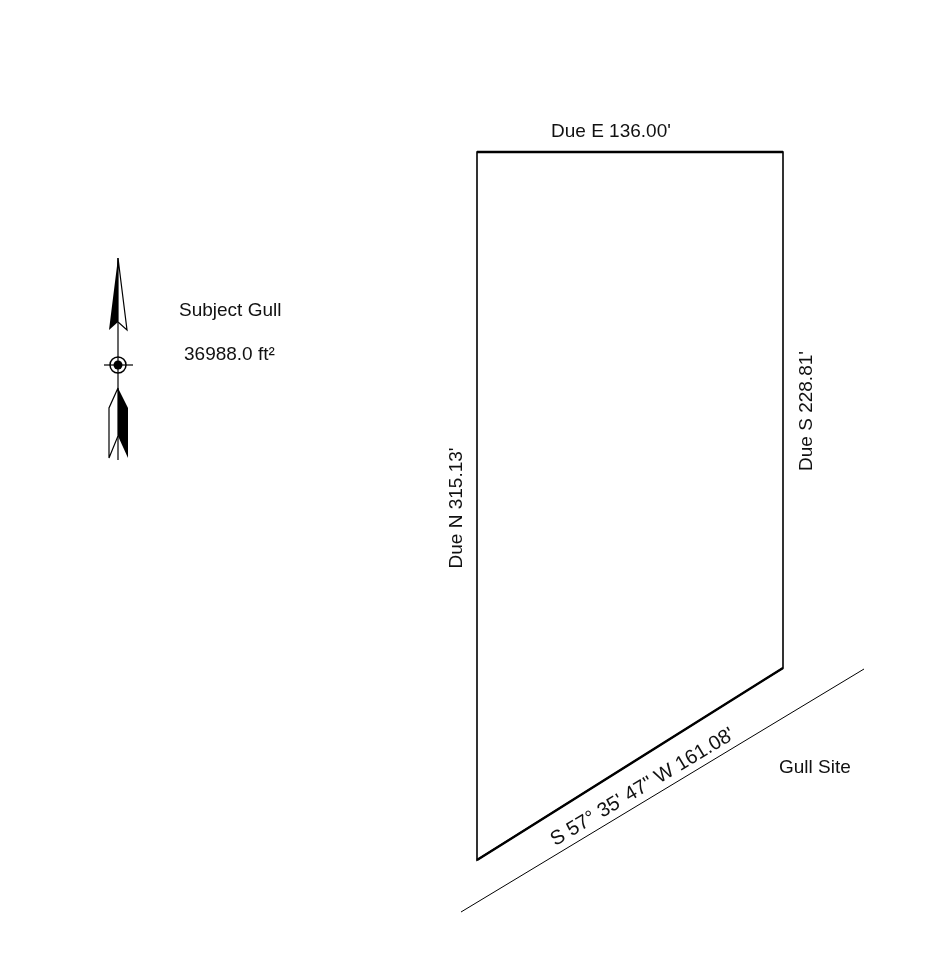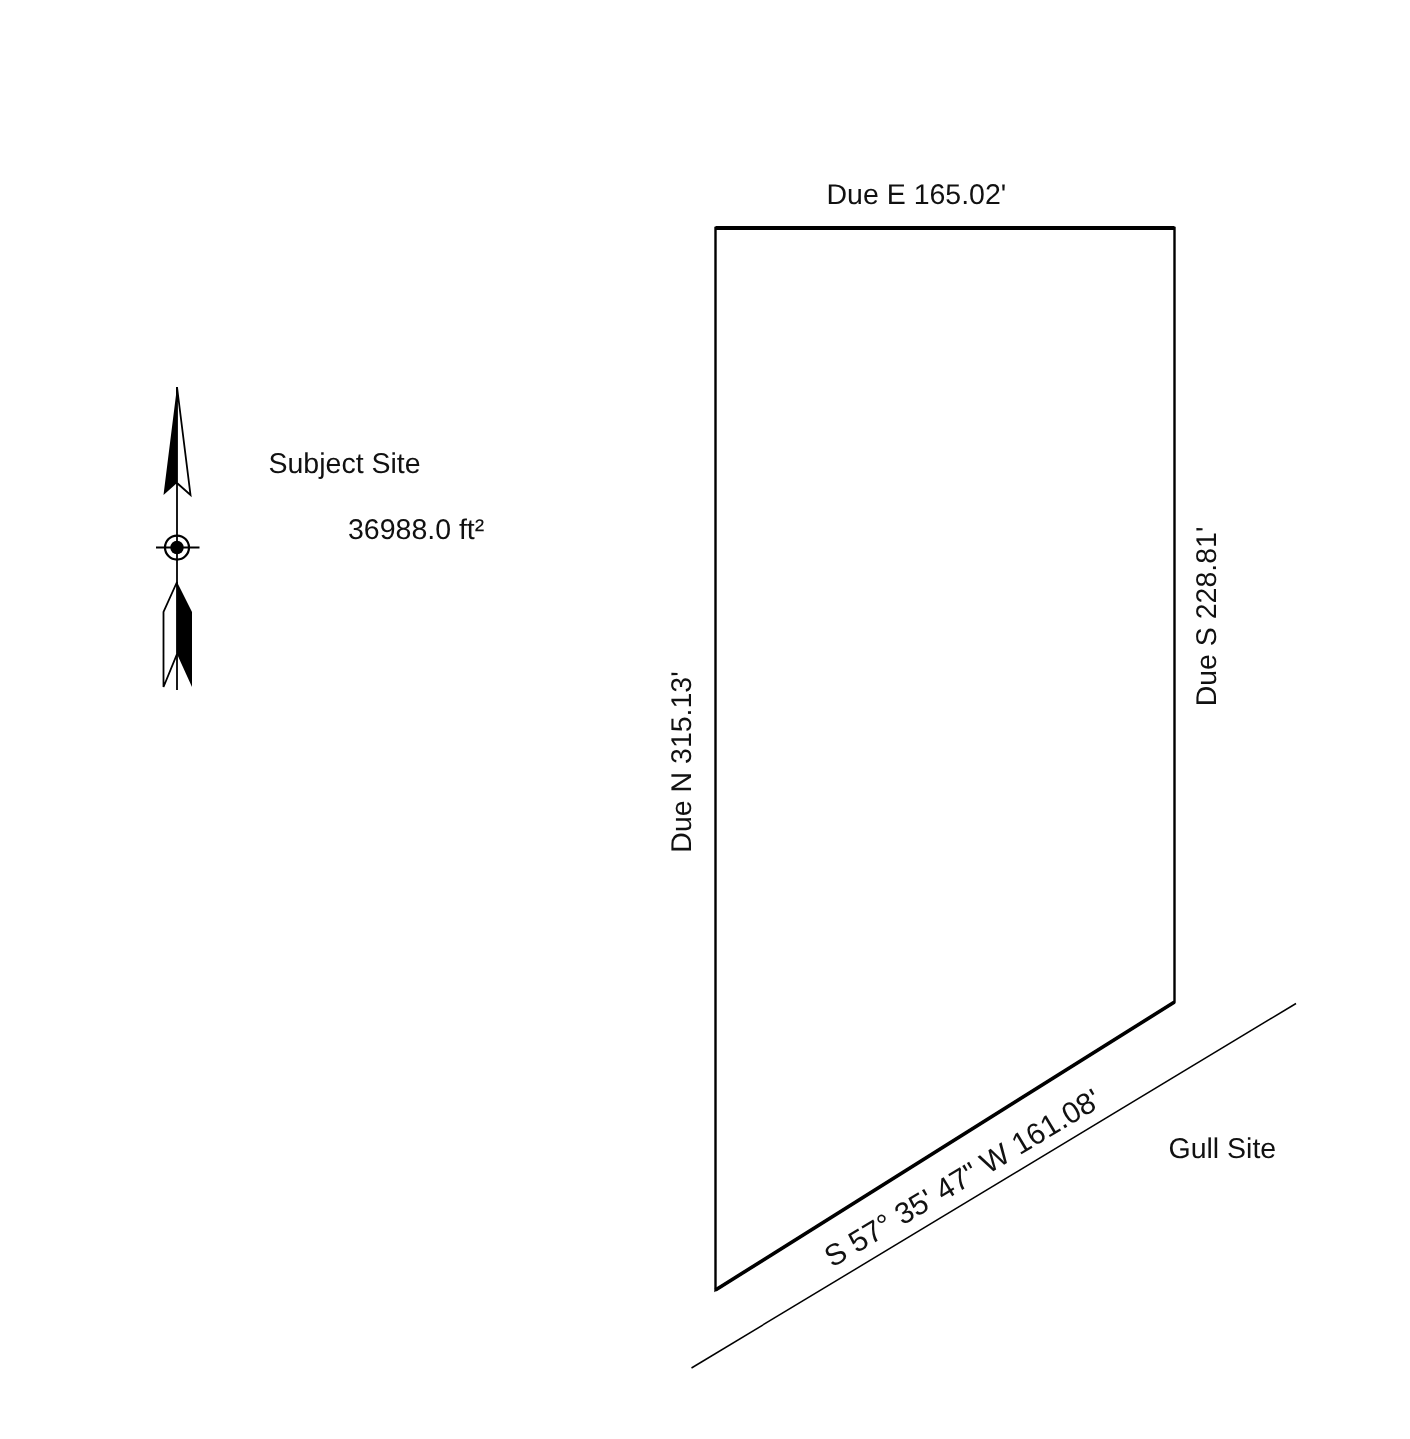--- a/index.html
+++ b/index.html
@@ -1,21 +1,21 @@
 <!DOCTYPE html>
 <html><head>
 <meta charset="utf-8">
 <style>
   html, body { margin: 0; padding: 0; background: #ffffff; }
   body { width: 940px; height: 959px; position: relative; overflow: hidden;
          font-family: "Liberation Sans", "DejaVu Sans", sans-serif; color: #000; }
   .canvas { position: absolute; left: 0; top: 0; width: 940px; height: 959px; }
   .lbl { position: absolute; font-size: 19px; white-space: nowrap; color: #111; line-height: 1; }
   .site-title { left: 179px; top: 300px; }
-  .site-area { left: 184px; top: 344px; margin-left: 48px; }
+  .site-area { left: 184px; top: 344px; }
   .top-lbl { left: 551px; top: 121px; }
   .road-lbl { left: 779px; top: 757px; }
   .left-lbl { left: 455px; top: 508px; transform: translate(-50%, -50%) rotate(-90deg); }
   .right-lbl { left: 805px; top: 411px; transform: translate(-50%, -50%) rotate(-90deg); }
   .diag-lbl { left: 642px; top: 786px; transform: translate(-50%, -50%) rotate(-31deg); font-size: 20px; }
 </style>
 </head>
 <body>
 
 <div class="canvas">
@@ -35,22 +35,22 @@
 
       <circle cx="118" cy="365" r="8" fill="none" stroke="#000" stroke-width="1.5"></circle>
       <circle cx="118" cy="365" r="4.5" fill="#000"></circle>
       <line x1="104" y1="365" x2="133" y2="365" stroke="#000" stroke-width="1.2"></line>
 
       <polygon points="118,388 109,408 109,458 118,436" fill="#fff" stroke="#000" stroke-width="1.2"></polygon>
       <polygon points="118,388 128,408 128,458 118,436" fill="#000"></polygon>
     </g>
   </svg>
 
-  <div class="lbl site-title">Subject Site</div>
+  <div class="lbl site-title">Subject Gull</div>
   <div class="lbl site-area">36988.0 ft²</div>
 
-  <div class="lbl top-lbl">Due E  165.02'</div>
+  <div class="lbl top-lbl">Due E  136.00'</div>
   <div class="lbl left-lbl">Due N  315.13'</div>
   <div class="lbl right-lbl">Due S  228.81'</div>
   <div class="lbl diag-lbl">S 57° 35' 47" W  161.08'</div>
 
   <div class="lbl road-lbl">Gull Site</div>
 </div>
 
 </body></html>

